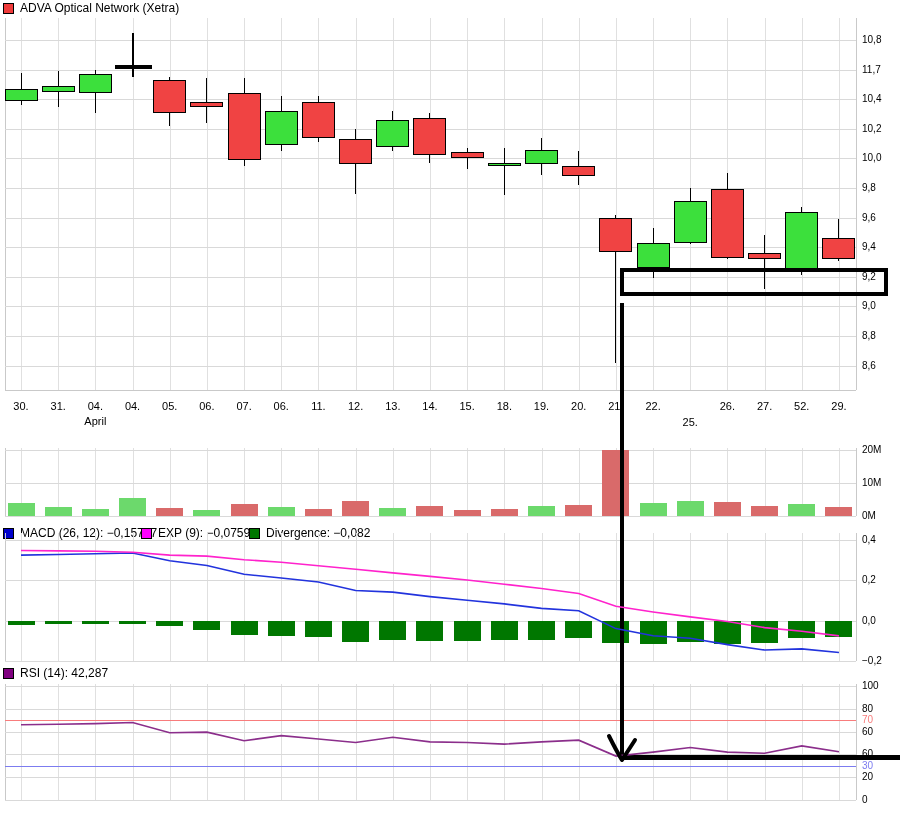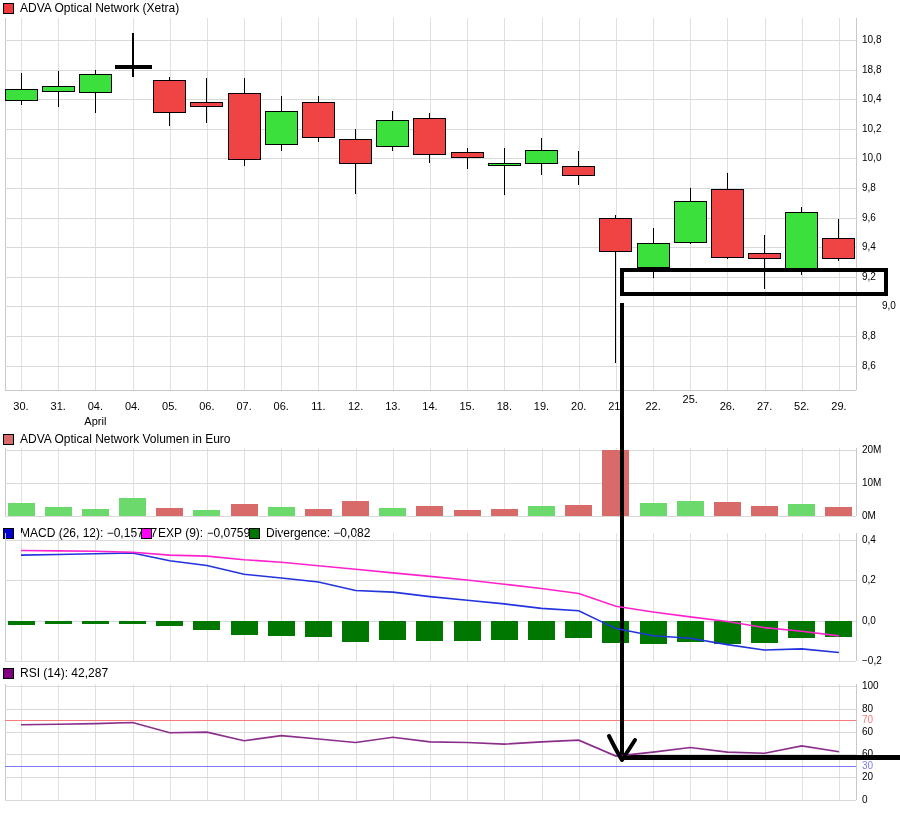--- a/index.html
+++ b/index.html
@@ -25,24 +25,20 @@
 </head>
 <body>
 
 <div id="chart-root">
 
   <div class="legend" style="left:3px;top:1px;">
     <span class="sq" id="sq-price" style="background: rgb(239, 59, 59);"></span>
     <span>ADVA Optical Network (Xetra)</span>
   </div>
 
-  <div class="legend" style="left:3px;top:432px;">
-    <span class="sq" id="sq-volume" style="background: rgb(217, 106, 106);"></span>
-    <span>ADVA Optical Network Volumen in Euro</span>
-  </div>
 
   <div class="legend" style="left:3px;top:526px;">
     <span class="sq" id="sq-macd0" style="background: rgb(0, 0, 204);"></span>
     <span>MACD (26, 12): −0,15797</span>
   </div>
   <div class="legend" style="left:141px;top:526px;">
     <span class="sq" id="sq-macd1" style="background: rgb(255, 0, 255);"></span>
     <span>EXP (9): −0,07597</span>
   </div>
   <div class="legend" style="left:249px;top:526px;">
@@ -77,37 +73,37 @@
       <div class="gridv" style="left: 690.24px; top: 18px; height: 372px;"></div>
       <div class="gridv" style="left: 727.42px; top: 18px; height: 372px;"></div>
       <div class="gridv" style="left: 764.6px; top: 18px; height: 372px;"></div>
       <div class="gridv" style="left: 801.78px; top: 18px; height: 372px;"></div>
       <div class="gridv" style="left: 838.96px; top: 18px; height: 372px;"></div>
       <div class="pborder" style="left: 5px; top: 18px; height: 372px;"></div>
       <div class="pborder" style="left: 856px; top: 18px; height: 372px;"></div>
       <div class="gridh" style="left: 5px; top: 40px; width: 851px;"></div>
       <div class="axis-label" style="left: 862px; top: 34px;">10,8</div>
       <div class="gridh" style="left: 5px; top: 70px; width: 851px;"></div>
-      <div class="axis-label" style="left: 862px; top: 64px;">18,8</div>
+      <div class="axis-label" style="left: 862px; top: 64px;">11,7</div>
       <div class="gridh" style="left: 5px; top: 99px; width: 851px;"></div>
       <div class="axis-label" style="left: 862px; top: 93px;">10,4</div>
       <div class="gridh" style="left: 5px; top: 129px; width: 851px;"></div>
       <div class="axis-label" style="left: 862px; top: 123px;">10,2</div>
       <div class="gridh" style="left: 5px; top: 158px; width: 851px;"></div>
       <div class="axis-label" style="left: 862px; top: 152px;">10,0</div>
       <div class="gridh" style="left: 5px; top: 188px; width: 851px;"></div>
       <div class="axis-label" style="left: 862px; top: 182px;">9,8</div>
       <div class="gridh" style="left: 5px; top: 218px; width: 851px;"></div>
       <div class="axis-label" style="left: 862px; top: 212px;">9,6</div>
       <div class="gridh" style="left: 5px; top: 247px; width: 851px;"></div>
       <div class="axis-label" style="left: 862px; top: 241px;">9,4</div>
       <div class="gridh" style="left: 5px; top: 277px; width: 851px;"></div>
       <div class="axis-label" style="left: 862px; top: 271px;">9,2</div>
       <div class="gridh" style="left: 5px; top: 306px; width: 851px;"></div>
-      <div class="axis-label" style="left: 862px; top: 300px; margin-left: 20px;">9,0</div>
+      <div class="axis-label" style="left: 862px; top: 300px;">9,0</div>
       <div class="gridh" style="left: 5px; top: 336px; width: 851px;"></div>
       <div class="axis-label" style="left: 862px; top: 330px;">8,8</div>
       <div class="gridh" style="left: 5px; top: 366px; width: 851px;"></div>
       <div class="axis-label" style="left: 862px; top: 360px;">8,6</div>
       <div class="gridv" style="left: 21px; top: 448px; height: 68px;"></div>
       <div class="gridv" style="left: 58.18px; top: 448px; height: 68px;"></div>
       <div class="gridv" style="left: 95.36px; top: 448px; height: 68px;"></div>
       <div class="gridv" style="left: 132.54px; top: 448px; height: 68px;"></div>
       <div class="gridv" style="left: 169.72px; top: 448px; height: 68px;"></div>
       <div class="gridv" style="left: 206.9px; top: 448px; height: 68px;"></div>
@@ -222,21 +218,21 @@
       <div class="date-label" style="left: 300.44px; top: 400px;">11.</div>
       <div class="date-label" style="left: 337.62px; top: 400px;">12.</div>
       <div class="date-label" style="left: 374.8px; top: 400px;">13.</div>
       <div class="date-label" style="left: 411.98px; top: 400px;">14.</div>
       <div class="date-label" style="left: 449.16px; top: 400px;">15.</div>
       <div class="date-label" style="left: 486.34px; top: 400px;">18.</div>
       <div class="date-label" style="left: 523.52px; top: 400px;">19.</div>
       <div class="date-label" style="left: 560.7px; top: 400px;">20.</div>
       <div class="date-label" style="left: 597.88px; top: 400px;">21.</div>
       <div class="date-label" style="left: 635.06px; top: 400px;">22.</div>
-      <div class="date-label" style="left: 672.24px; top: 393px; text-align: center;">25.</div>
+      <div class="date-label" style="left: 672.24px; top: 416px; text-align: center;">25.</div>
       <div class="date-label" style="left: 709.42px; top: 400px;">26.</div>
       <div class="date-label" style="left: 746.6px; top: 400px;">27.</div>
       <div class="date-label" style="left: 783.78px; top: 400px;">52.</div>
       <div class="date-label" style="left: 820.96px; top: 400px;">29.</div>
       <div class="date-label" style="left: 77.36px; top: 415px;">April</div>
       <div class="wick" style="left: 20.5px; top: 72.56px; height: 32.56px;"></div>
       <div class="cbody" style="left: 4.5px; top: 88.84px; width: 33px; height: 11.84px; background: rgb(60, 224, 60);"></div>
       <div class="wick" style="left: 57.68px; top: 71.08px; height: 35.52px;"></div>
       <div class="cbody" style="left: 41.68px; top: 85.88px; width: 33px; height: 5.92px; background: rgb(60, 224, 60);"></div>
       <div class="wick" style="left: 94.86px; top: 69.6px; height: 42.92px;"></div>

